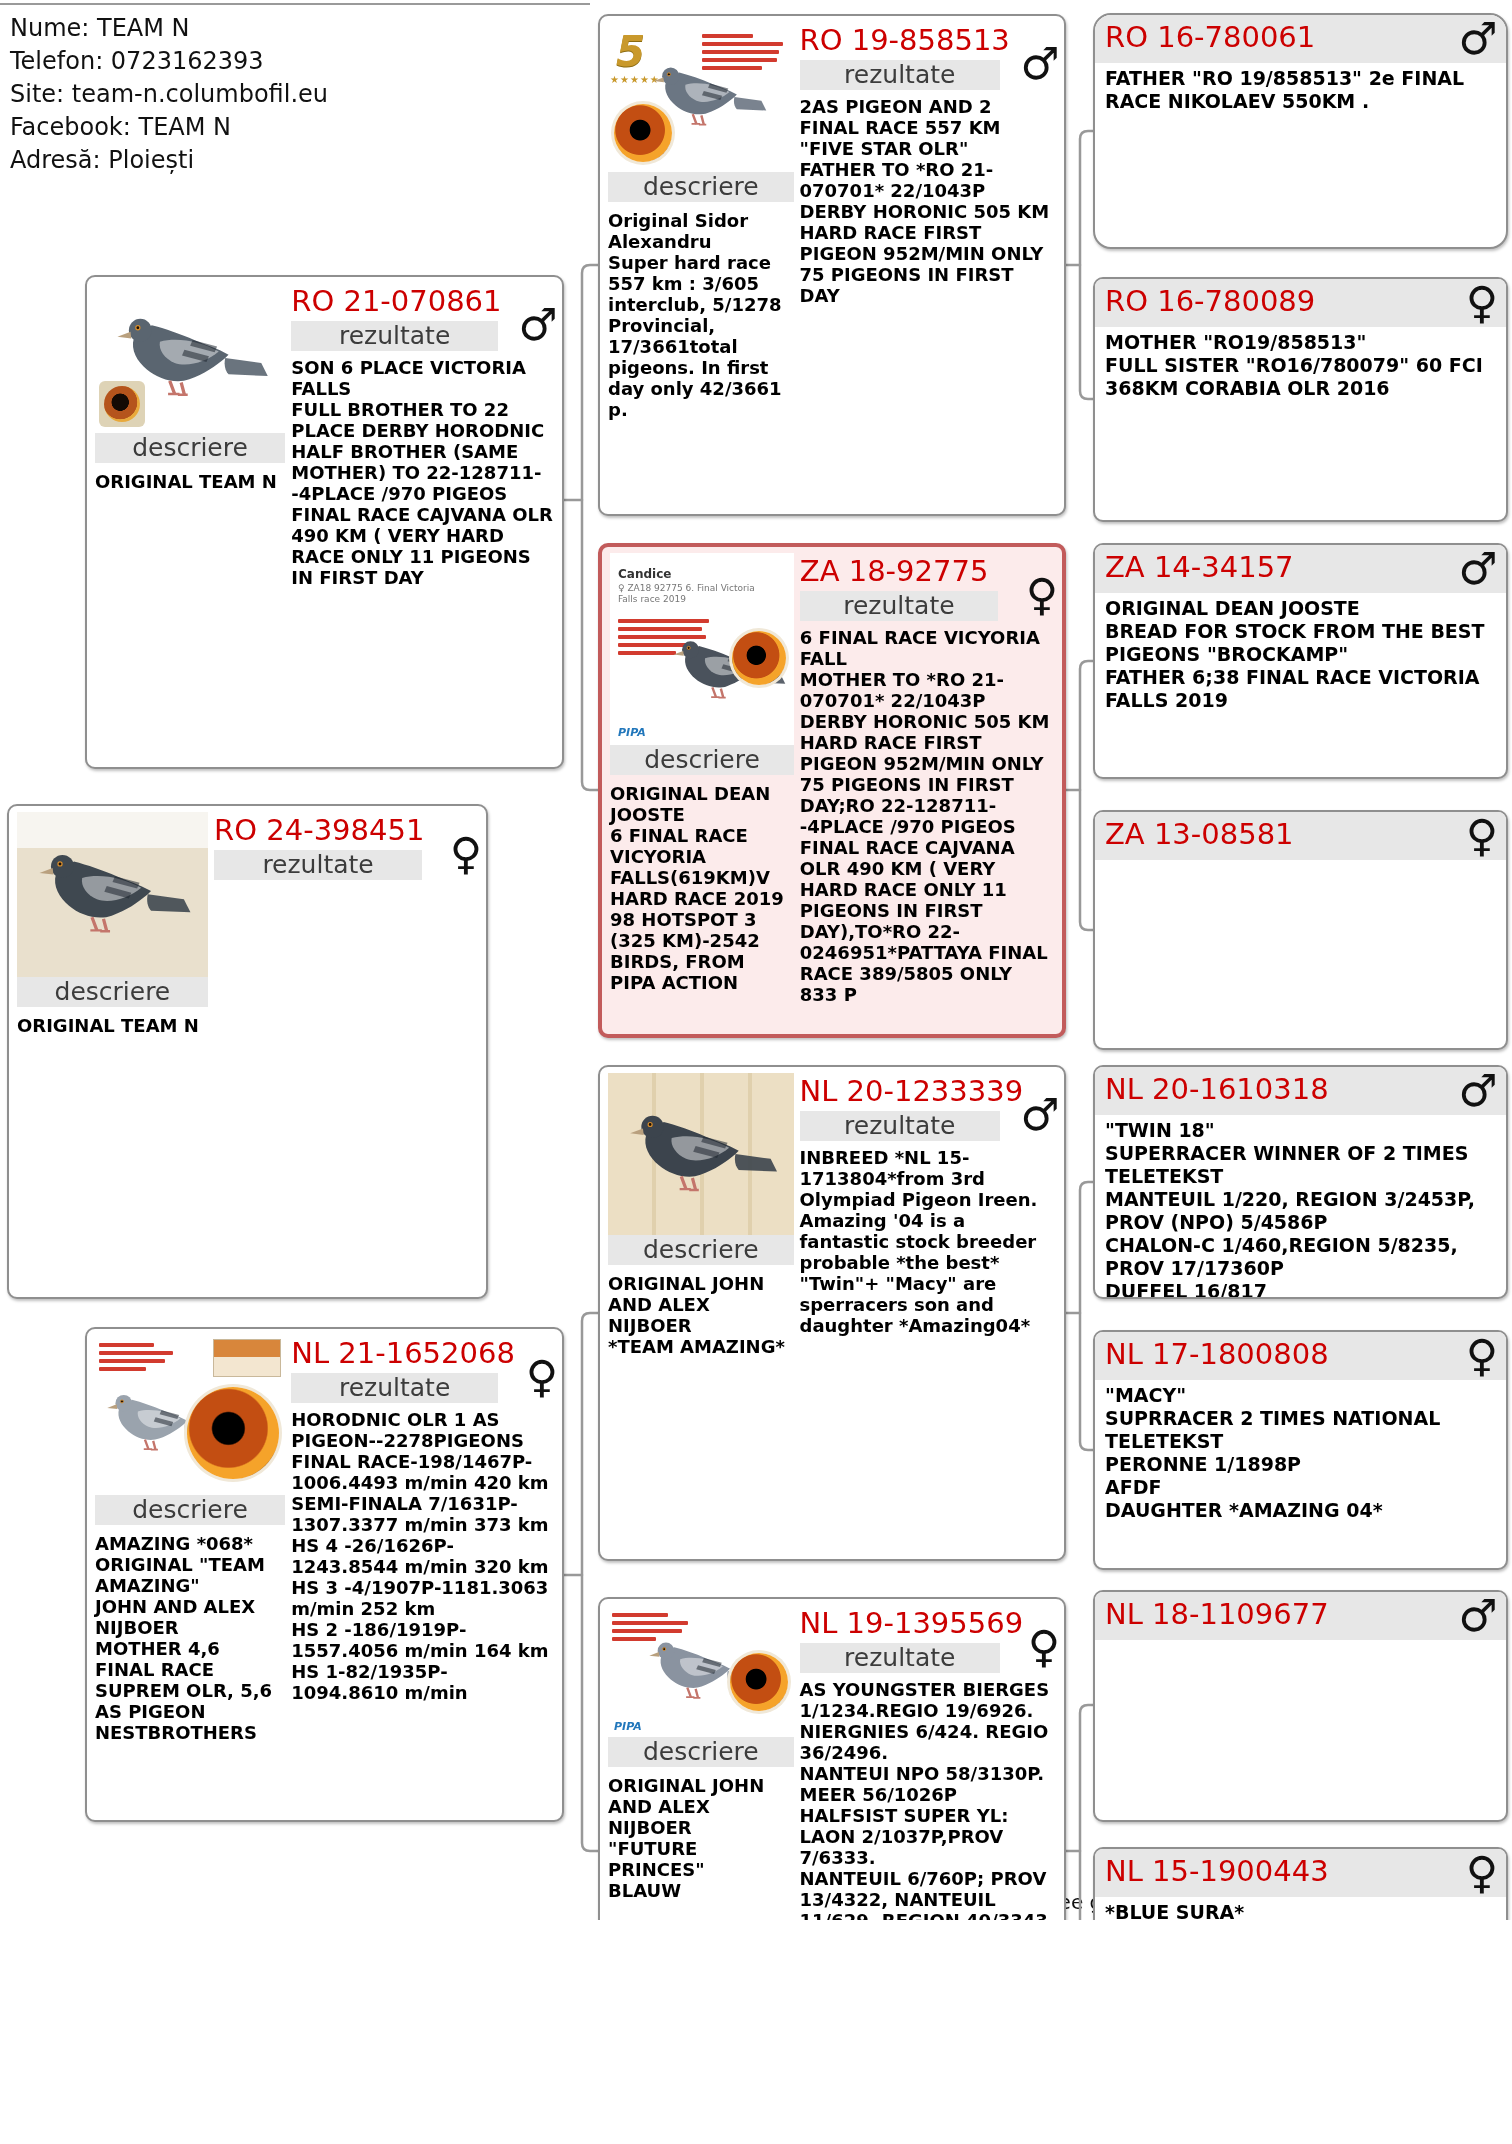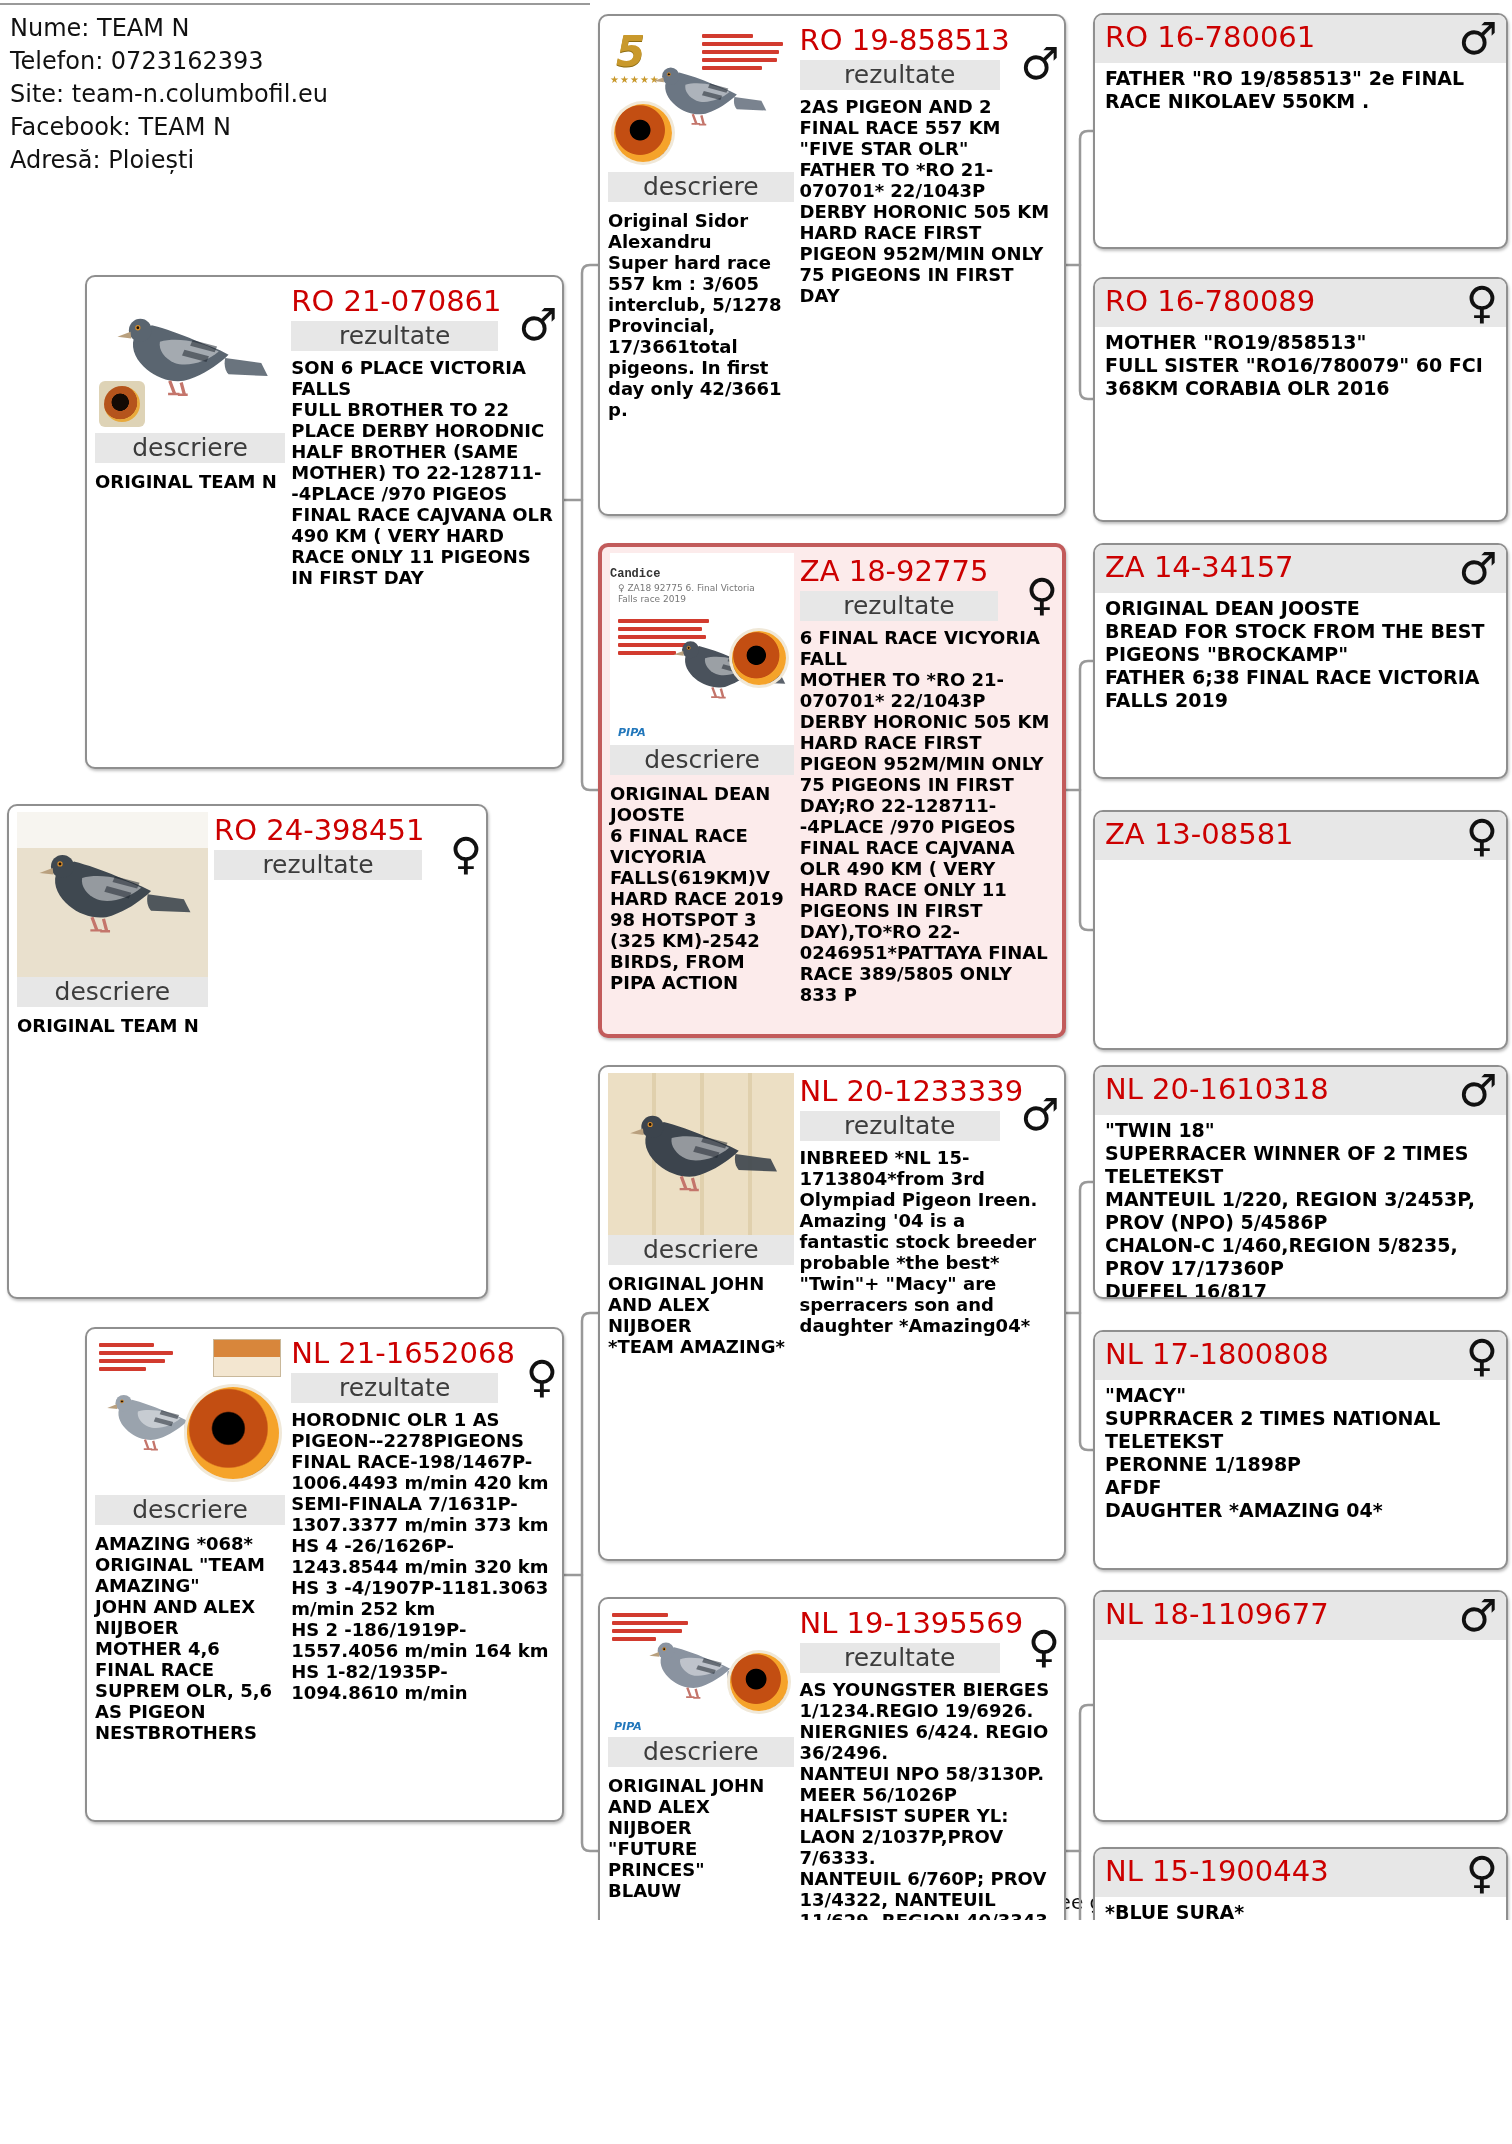--- a/index.html
+++ b/index.html
@@ -206,21 +206,21 @@
       <div class="band">rezultate</div>
       <div class="res">2AS PIGEON AND 2 FINAL RACE 557 KM "FIVE STAR OLR"
 FATHER TO *RO 21-070701* 22/1043P DERBY HORONIC 505 KM HARD RACE FIRST PIGEON 952M/MIN ONLY 75 PIGEONS IN FIRST DAY</div>
     </div>
     <div class="sex sexpos">♂</div>
   </div>
 
   <div class="card big hl" style="left:598px;top:543px;width:468px;height:495px;">
     <div class="leftcol">
       <div class="photo" style="height:192px;">
-        <div class="caption" style="left:0;top:14px;font-family:Liberation Mono, monospace;">Candice</div>
+        <div class="caption" style="left:8px;top:14px;">Candice</div>
         <div class="capsub" style="left:8px;top:30px;width:150px;">♀  ZA18 92775  6. Final Victoria Falls race 2019</div>
         <div class="redlines" style="left:8px;top:62px;width:96px;">
           <div style="width:95%"></div>
             <div style="width:88%"></div>
             <div style="width:92%"></div>
             <div style="width:75%"></div>
             <div style="width:60%"></div>
         </div>
         <svg class="pg" viewBox="0 0 200 140" style="left:30%;top:28%;width:66%;height:66%;color:#4a525c;">
             <use href="#pigeon"></use>
@@ -291,21 +291,21 @@
 HALFSIST SUPER YL:
 LAON 2/1037P,PROV 7/6333.
 NANTEUIL 6/760P; PROV 13/4322, NANTEUIL 11/629, REGION 40/3343.
 CHALON-C 20/1372P PROV 83/8235
 CHATEAUROUX 46/2037
 9TH ACE MIDDLE DIST CLUB 2018, 4 TH ACE MIDLLE D COMBINED 2019, 4 TH ACE OVERALL COMBINED 2019</div>
     </div>
     <div class="sex sexpos">♀</div>
   </div>
 
-  <div class="card small" style="left:1093px;top:13px;width:415px;height:236px;">
+  <div class="card small" style="left:1093px;top:13px;width:415px;height:236px;border-radius:18px;">
     <div class="hdr">
       <div class="ring">RO 16-780061</div>
       <div class="sex">♂</div>
     </div>
     <div class="body">
         <div class="res">FATHER "RO 19/858513" 2e FINAL RACE NIKOLAEV 550KM .</div>
       </div>
   </div>
 
   <div class="card small" style="left:1093px;top:277px;width:415px;height:245px;">

